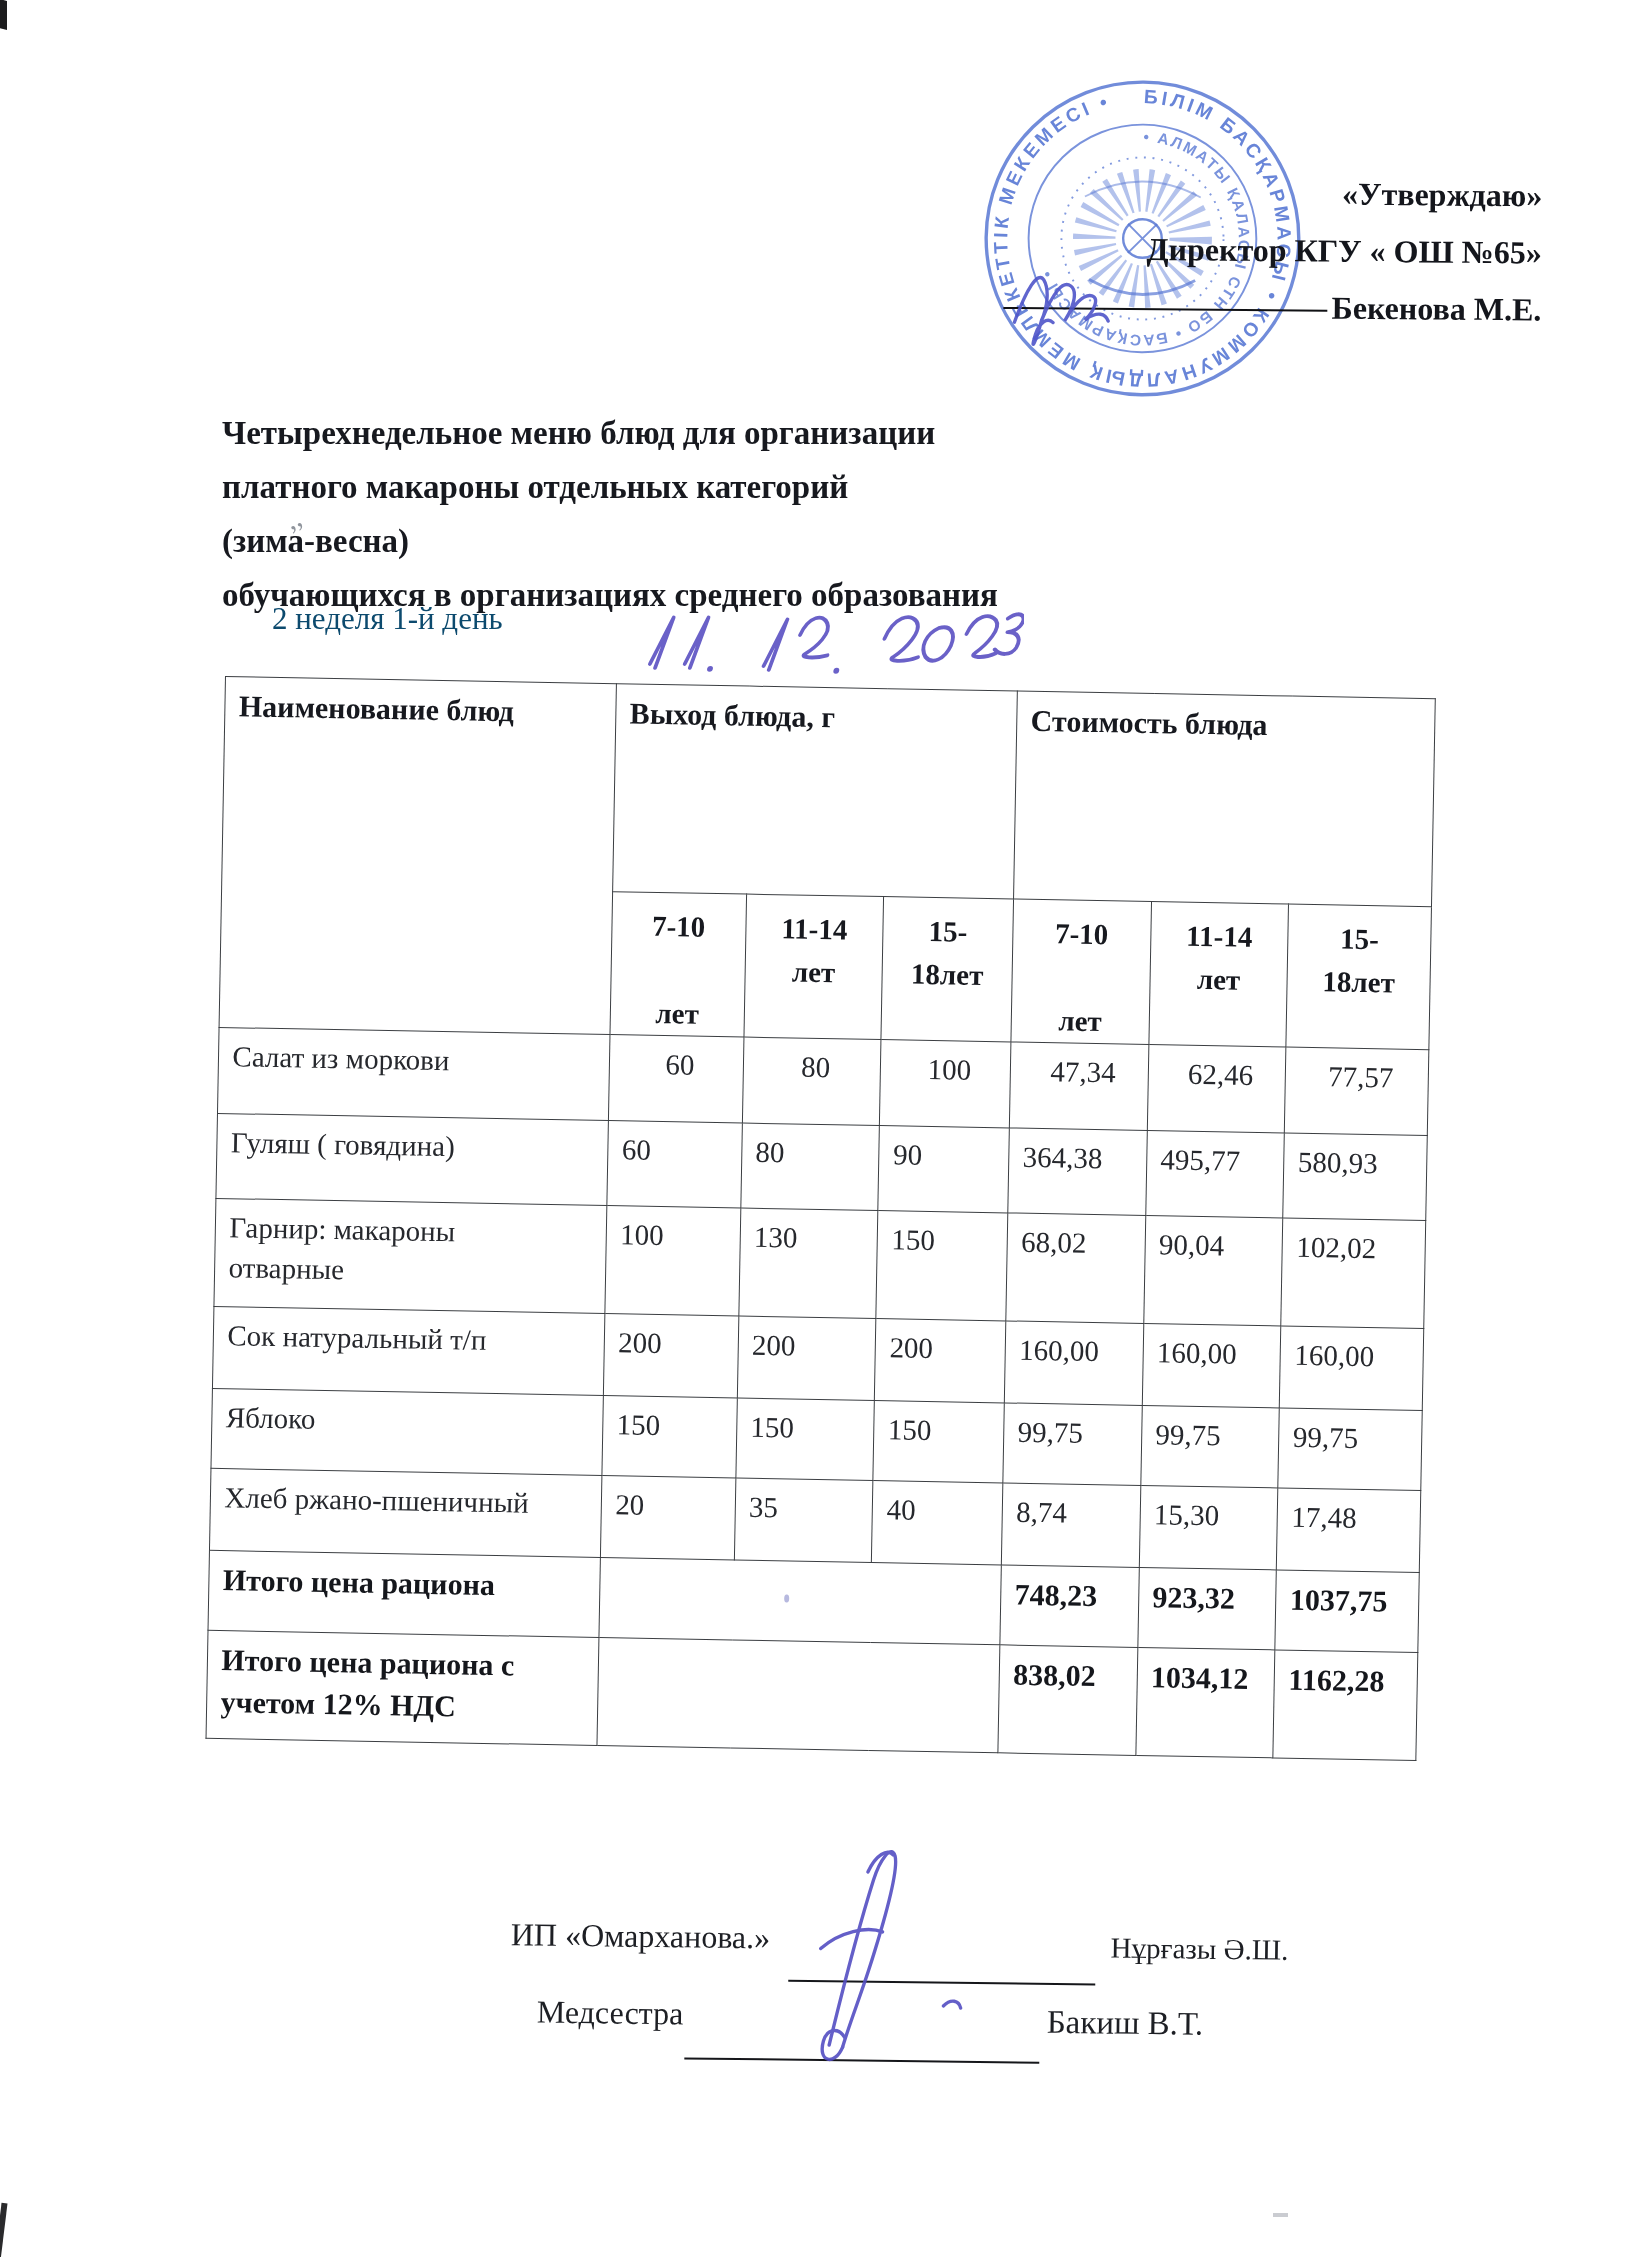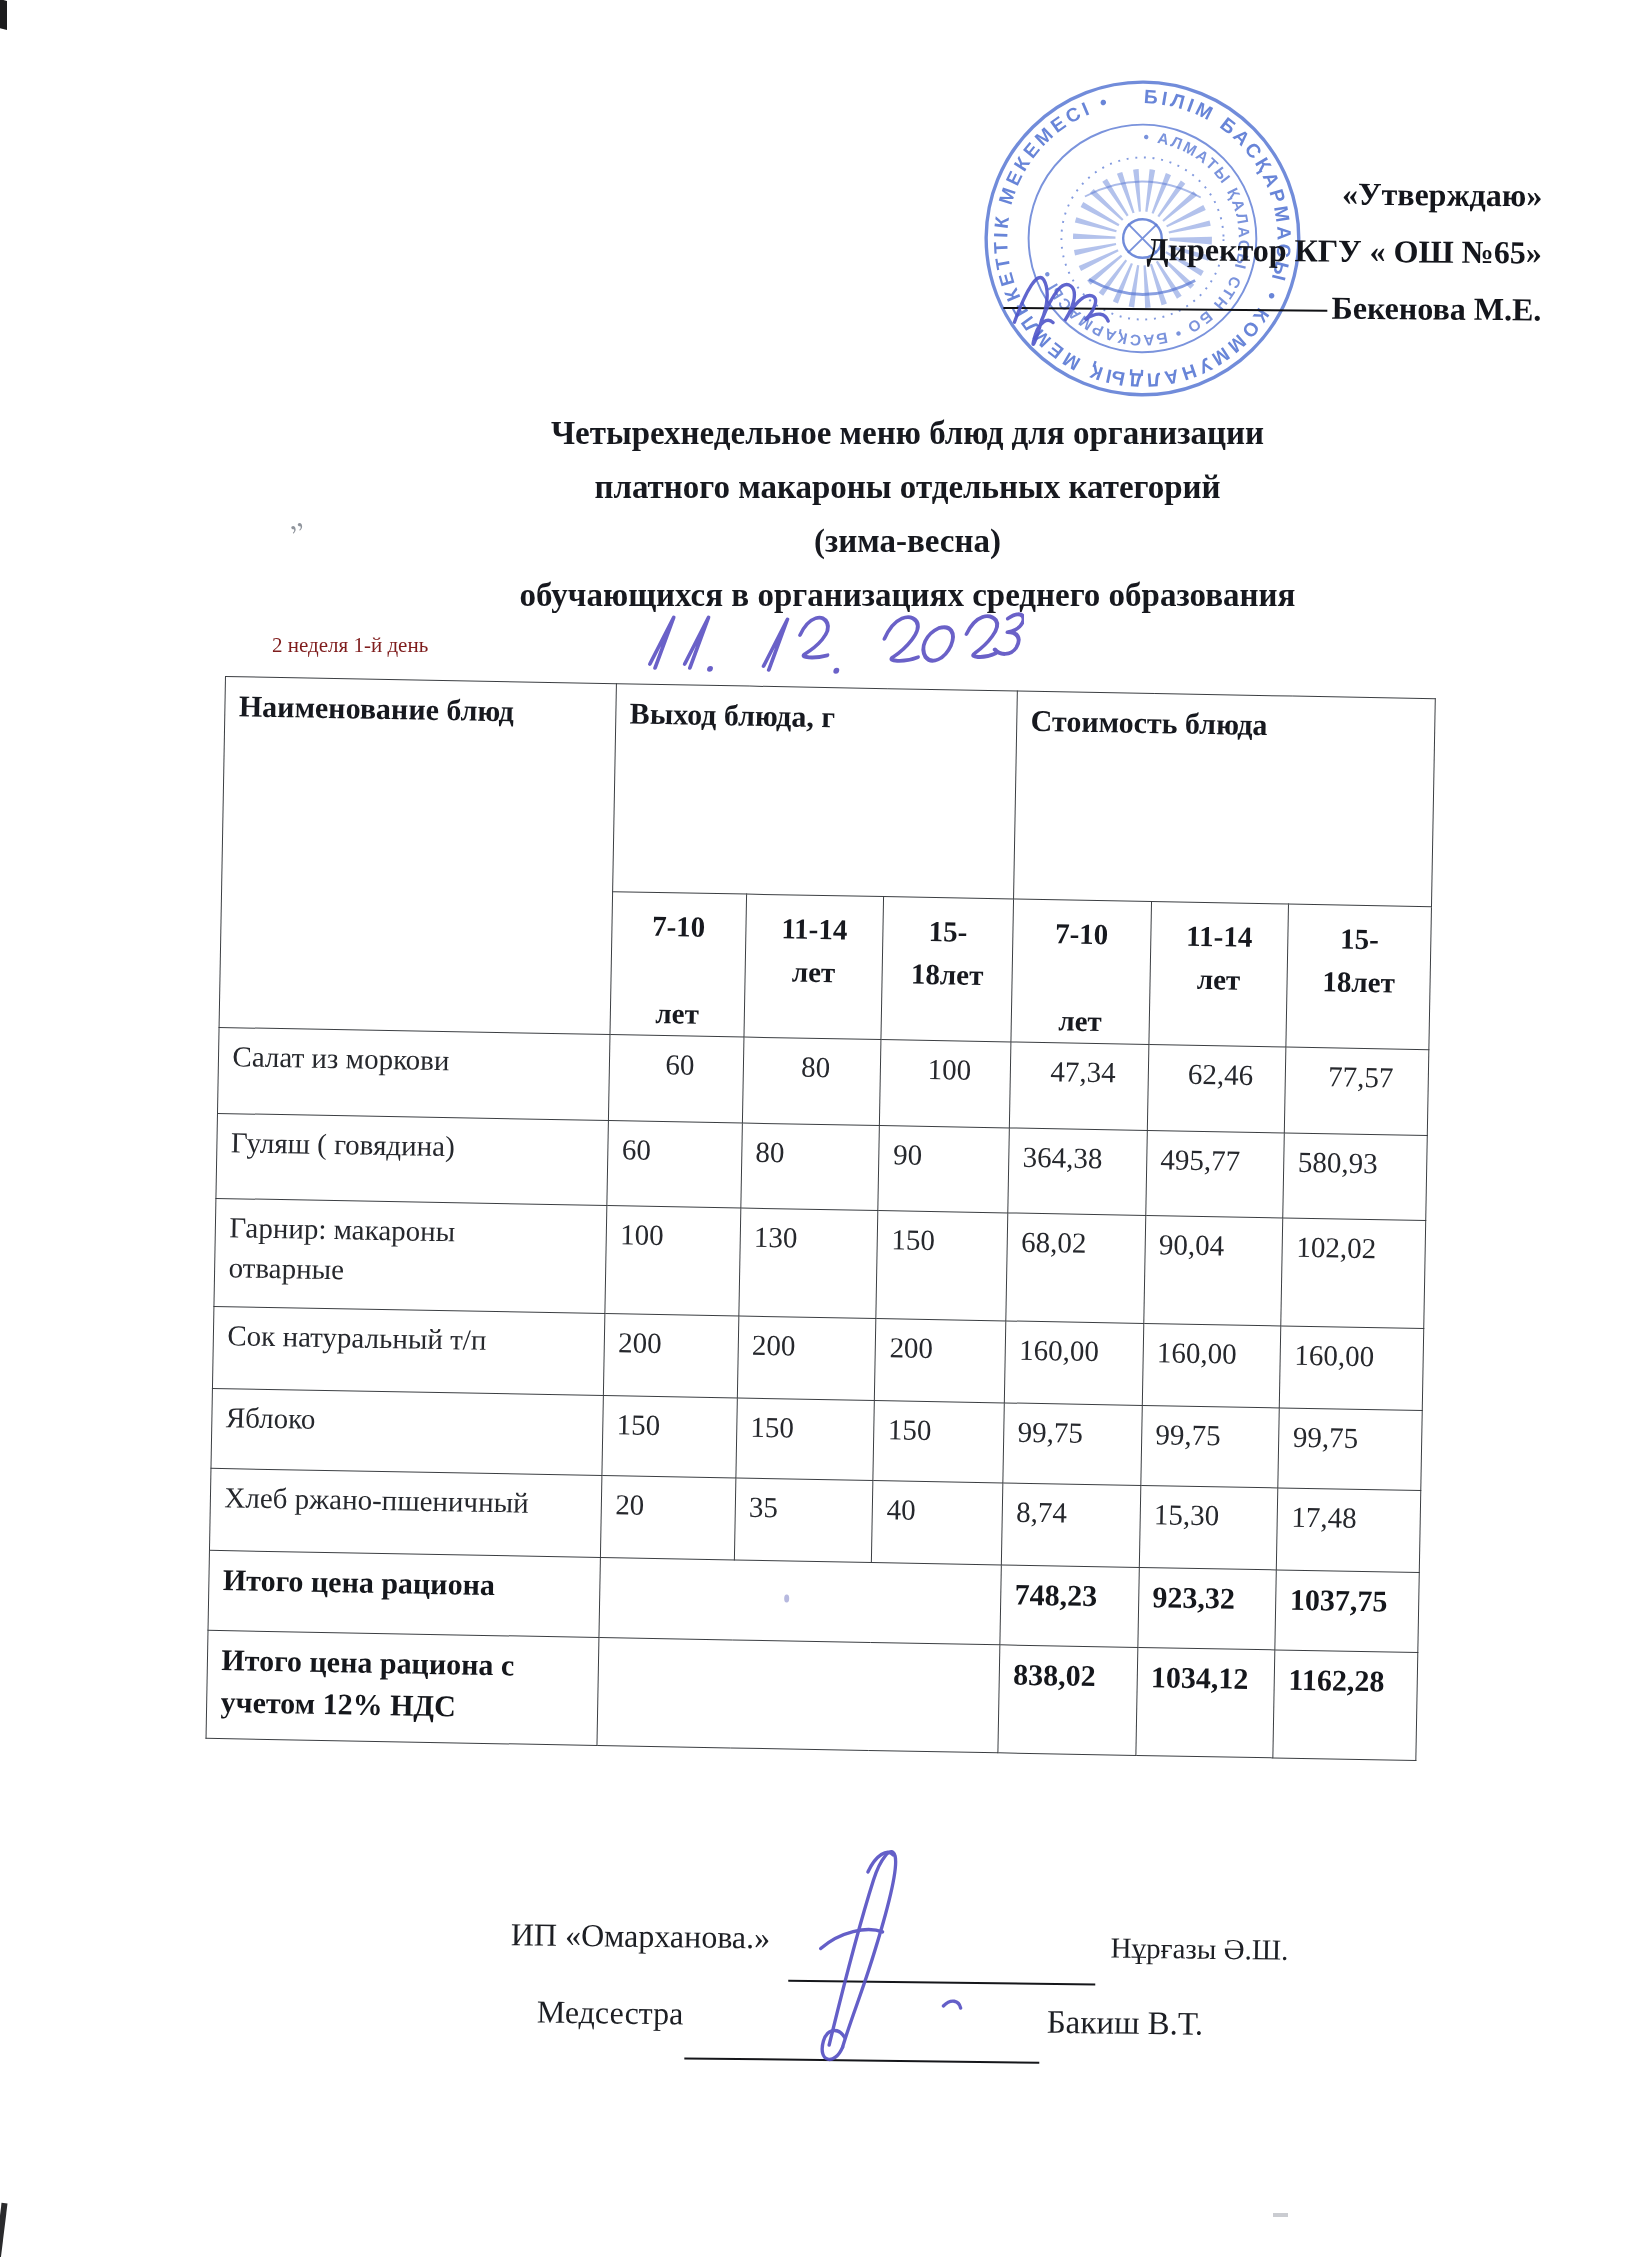--- a/index.html
+++ b/index.html
@@ -6,23 +6,23 @@
   #page{position:relative;width:1641px;height:2257px;background:#ffffff;overflow:hidden;
         font-family:"Liberation Serif","DejaVu Serif",serif;color:#26282d;}
   
   .top-right{position:absolute;left:0;top:0;width:1641px;height:463px;transform:rotate(.5deg);transform-origin:0 0;}
   .stamp-svg{position:absolute;left:966px;top:50px;opacity:.92;}
   .approval{position:absolute;right:97px;top:154px;text-align:right;font-size:32px;font-weight:bold;
             line-height:57px;color:#14161c;z-index:3;}
   .sig-line{display:inline-block;width:324px;border-bottom:2.9px solid #101114;transform:translateY(-6.8px);margin-right:3.9px;}
   .dir-sig{position:absolute;left:994px;top:232px;z-index:4;}
   
-  .title{position:absolute;left:222px;top:406px;width:1371px;text-align:center;font-size:33px;font-weight:bold;
+  .title{position:absolute;left:222px;top:406px;width:1371px;text-align:left;font-size:33px;font-weight:bold;
          line-height:54px;color:#17191f;}
-  .subtitle{position:absolute;left:272px;top:601px;font-size:21px;color:#7f1d1d;margin-top:32px;}
+  .subtitle{position:absolute;left:272px;top:601px;font-size:31px;color:#0c4a6e;}
   .date-svg{position:absolute;left:618px;top:604px;}
   
   table.menu{position:absolute;left:225px;top:676px;width:1211px;border-collapse:collapse;table-layout:fixed;
              font-size:29px;color:#26282d;transform:rotate(1.05deg);transform-origin:0 0;}
   table.menu td{border:1.9px solid #3b3e42;vertical-align:top;padding:7.7px 5.8px 0 13.5px;line-height:1.4;overflow:hidden;}
   td.hcell{font-weight:bold;vertical-align:middle;font-size:30px;color:#17191f;padding-left:17.4px;}
   tr.h2 td{font-weight:bold;text-align:center;vertical-align:top;padding:11.6px 0 0 0;line-height:1.5;font-size:29px;color:#17191f;}
   td.c{text-align:center;padding-left:0;}
   td.tot{font-weight:bold;color:#15171c;font-size:30px;}
   .prelines{white-space:pre-line;}

